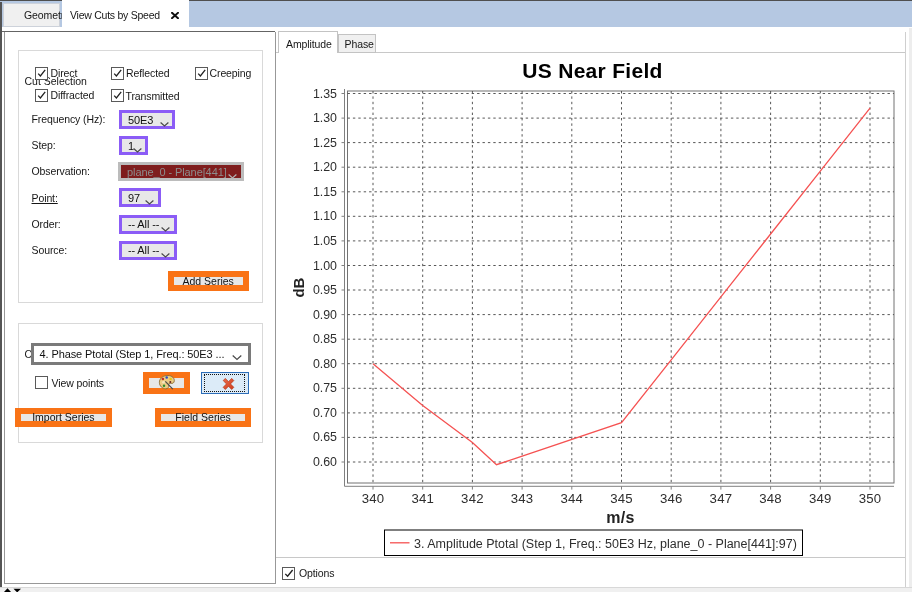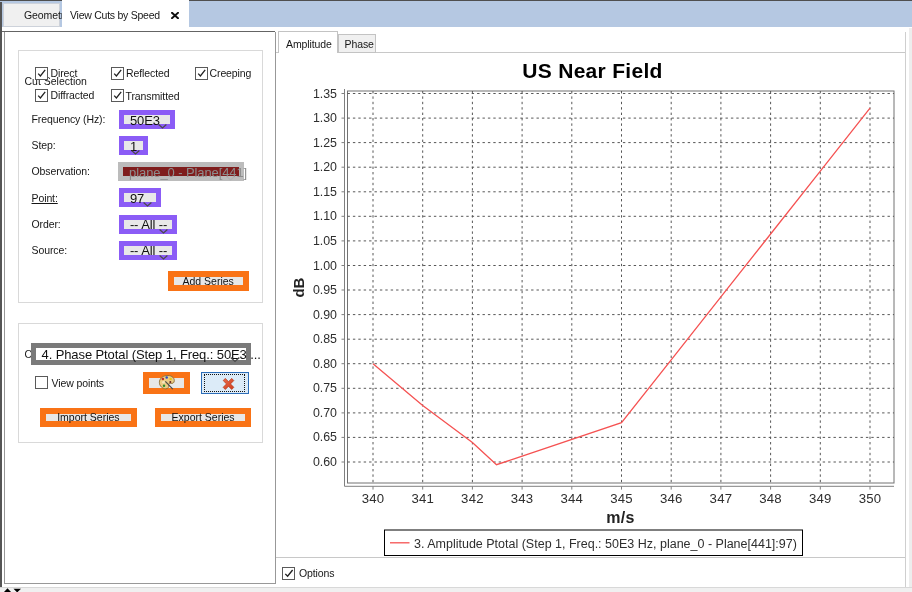--- a/index.html
+++ b/index.html
@@ -1,20 +1,20 @@
 <!DOCTYPE html>
 <html><head>
 <meta charset="utf-8">
 <style>
   * { margin:0; padding:0; box-sizing:border-box; }
   html,body { width:912px; height:592px; background:#fff; overflow:hidden; }
   body { position:relative; font-family:"Liberation Sans",sans-serif; font-size:10.5px; color:#161616; }
   .abs { position:absolute; }
   .cb { position:absolute; width:13px; height:13px; background:#fff; border:1px solid #5a5a5a; }
-  .combo { position:absolute; background:#e8e8e8; border:5px solid #8b5cf6; font-size:13px; color:#111; height:19px; }
+  .combo { position:absolute; background:#e8e8e8; border:3px solid #8b5cf6; font-size:11px; color:#111; height:19px; }
   .combo .ct { position:absolute; left:6px; top:50%; transform:translateY(-50%); white-space:nowrap; letter-spacing:-0.1px; }
   .btn { position:absolute; background:#e7e7e7; border:6px solid #f97316; text-align:center; font-size:10.5px; color:#111; }
   .btn span { position:absolute; left:0; right:0; top:50%; transform:translateY(-50%); }
   .gb { position:absolute; border:1px solid #d9d9d9; }
   .gbt { position:absolute; background:#fff; padding:0 3px; font-size:10.5px; color:#161616; line-height:13px;margin-top:31px; }
   .lbl { position:absolute; white-space:nowrap; font-size:10.5px; color:#161616; line-height:13px; letter-spacing:-0.1px; }
   .chv { position:absolute; top:9px; }
 </style>
 </head>
 <body>
@@ -145,25 +145,25 @@
 <svg class="abs" style="left:221.3px;top:377.3px;" width="15" height="15" viewBox="0 0 15 15">
   <defs>
       <linearGradient id="xg" x1="0" y1="0" x2="1" y2="1">
     <stop offset="0" stop-color="#ea6a4a"></stop>
         <stop offset="1" stop-color="#cf3c1e"></stop>
   </linearGradient>
     </defs>
   <path d="M2.2 3.6 L4.3 1.4 L7.5 4.7 L10.7 1.4 L12.8 3.6 L9.5 6.9 L12.8 10.3 L10.7 12.5 L7.5 9.2 L4.3 12.5 L2.2 10.3 L5.5 6.9 Z" fill="url(#xg)" stroke="#b5300f" stroke-width="0.7" stroke-linejoin="round"></path>
 </svg>
 
-<div class="btn" style="left:40px;top:407.5px;width:96.7px;height:19.3px;">
+<div class="btn" style="left:15px;top:407.5px;width:96.7px;height:19.3px;">
     <span>Import Series</span>
   </div>
 <div class="btn" style="left:155px;top:407.5px;width:96.2px;height:19.3px;">
-    <span>Export Series</span>
+    <span>Field Series</span>
   </div>
 
 <div class="abs" style="left:275.5px;top:52px;width:630px;height:505.5px;border:1px solid #c8c8c8;border-left:none;"></div>
 
 <div class="abs" style="left:278px;top:31px;width:59.5px;height:21.5px;background:#fff;border:1px solid #c3c3c3;border-bottom:none;"></div>
 <div class="lbl" style="left:286px;top:38px;text-align:center;">Amplitude</div>
 <div class="abs" style="left:337.5px;top:34px;width:38.5px;height:18.5px;background:#f0f0f0;border:1px solid #c3c3c3;"></div>
 <div class="lbl" style="left:344.5px;top:38px;">Phase</div>
 
 <svg class="abs" style="left:0;top:0;" width="912" height="592" viewBox="0 0 912 592">

